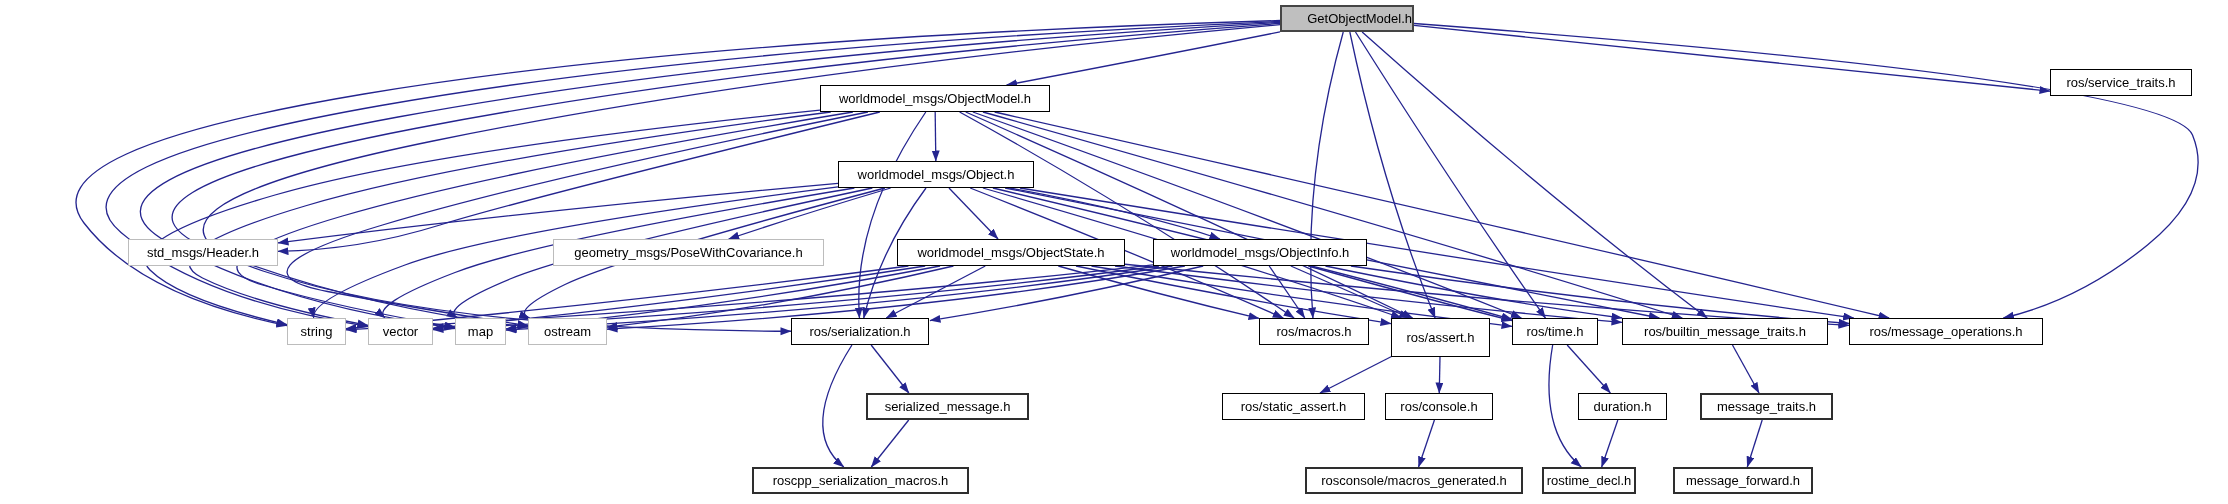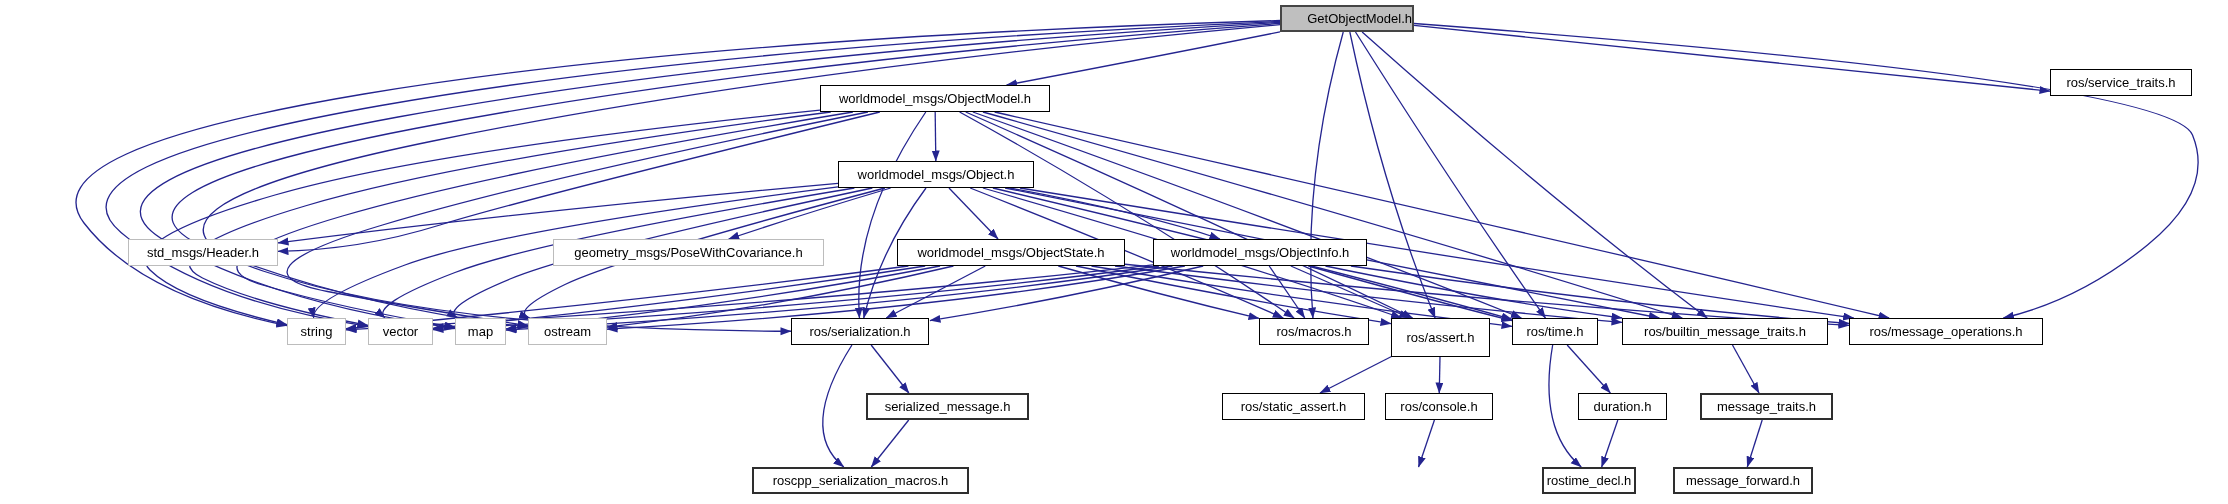--- a/index.html
+++ b/index.html
@@ -171,19 +171,22 @@
     </div>
     <div class="node doc" style="left: 1578px; top: 393px; width: 89px; height: 27px;">
       <span>duration.h</span>
     </div>
     <div class="node docbold" style="left: 1700px; top: 393px; width: 133px; height: 27px;">
       <span>message_traits.h</span>
     </div>
     <div class="node docbold" style="left: 752px; top: 467px; width: 217px; height: 27px;">
       <span>roscpp_serialization_macros.h</span>
     </div>
+    <div class="node docbold" style="left: 1305px; top: 467px; width: 218px; height: 27px;">
+      <span>rosconsole/macros_generated.h</span>
+    </div>
     <div class="node docbold" style="left: 1542px; top: 467px; width: 94px; height: 27px;">
       <span>rostime_decl.h</span>
     </div>
     <div class="node docbold" style="left: 1673px; top: 467px; width: 140px; height: 27px;">
       <span>message_forward.h</span>
     </div>
   </div>
 
 </body></html>

